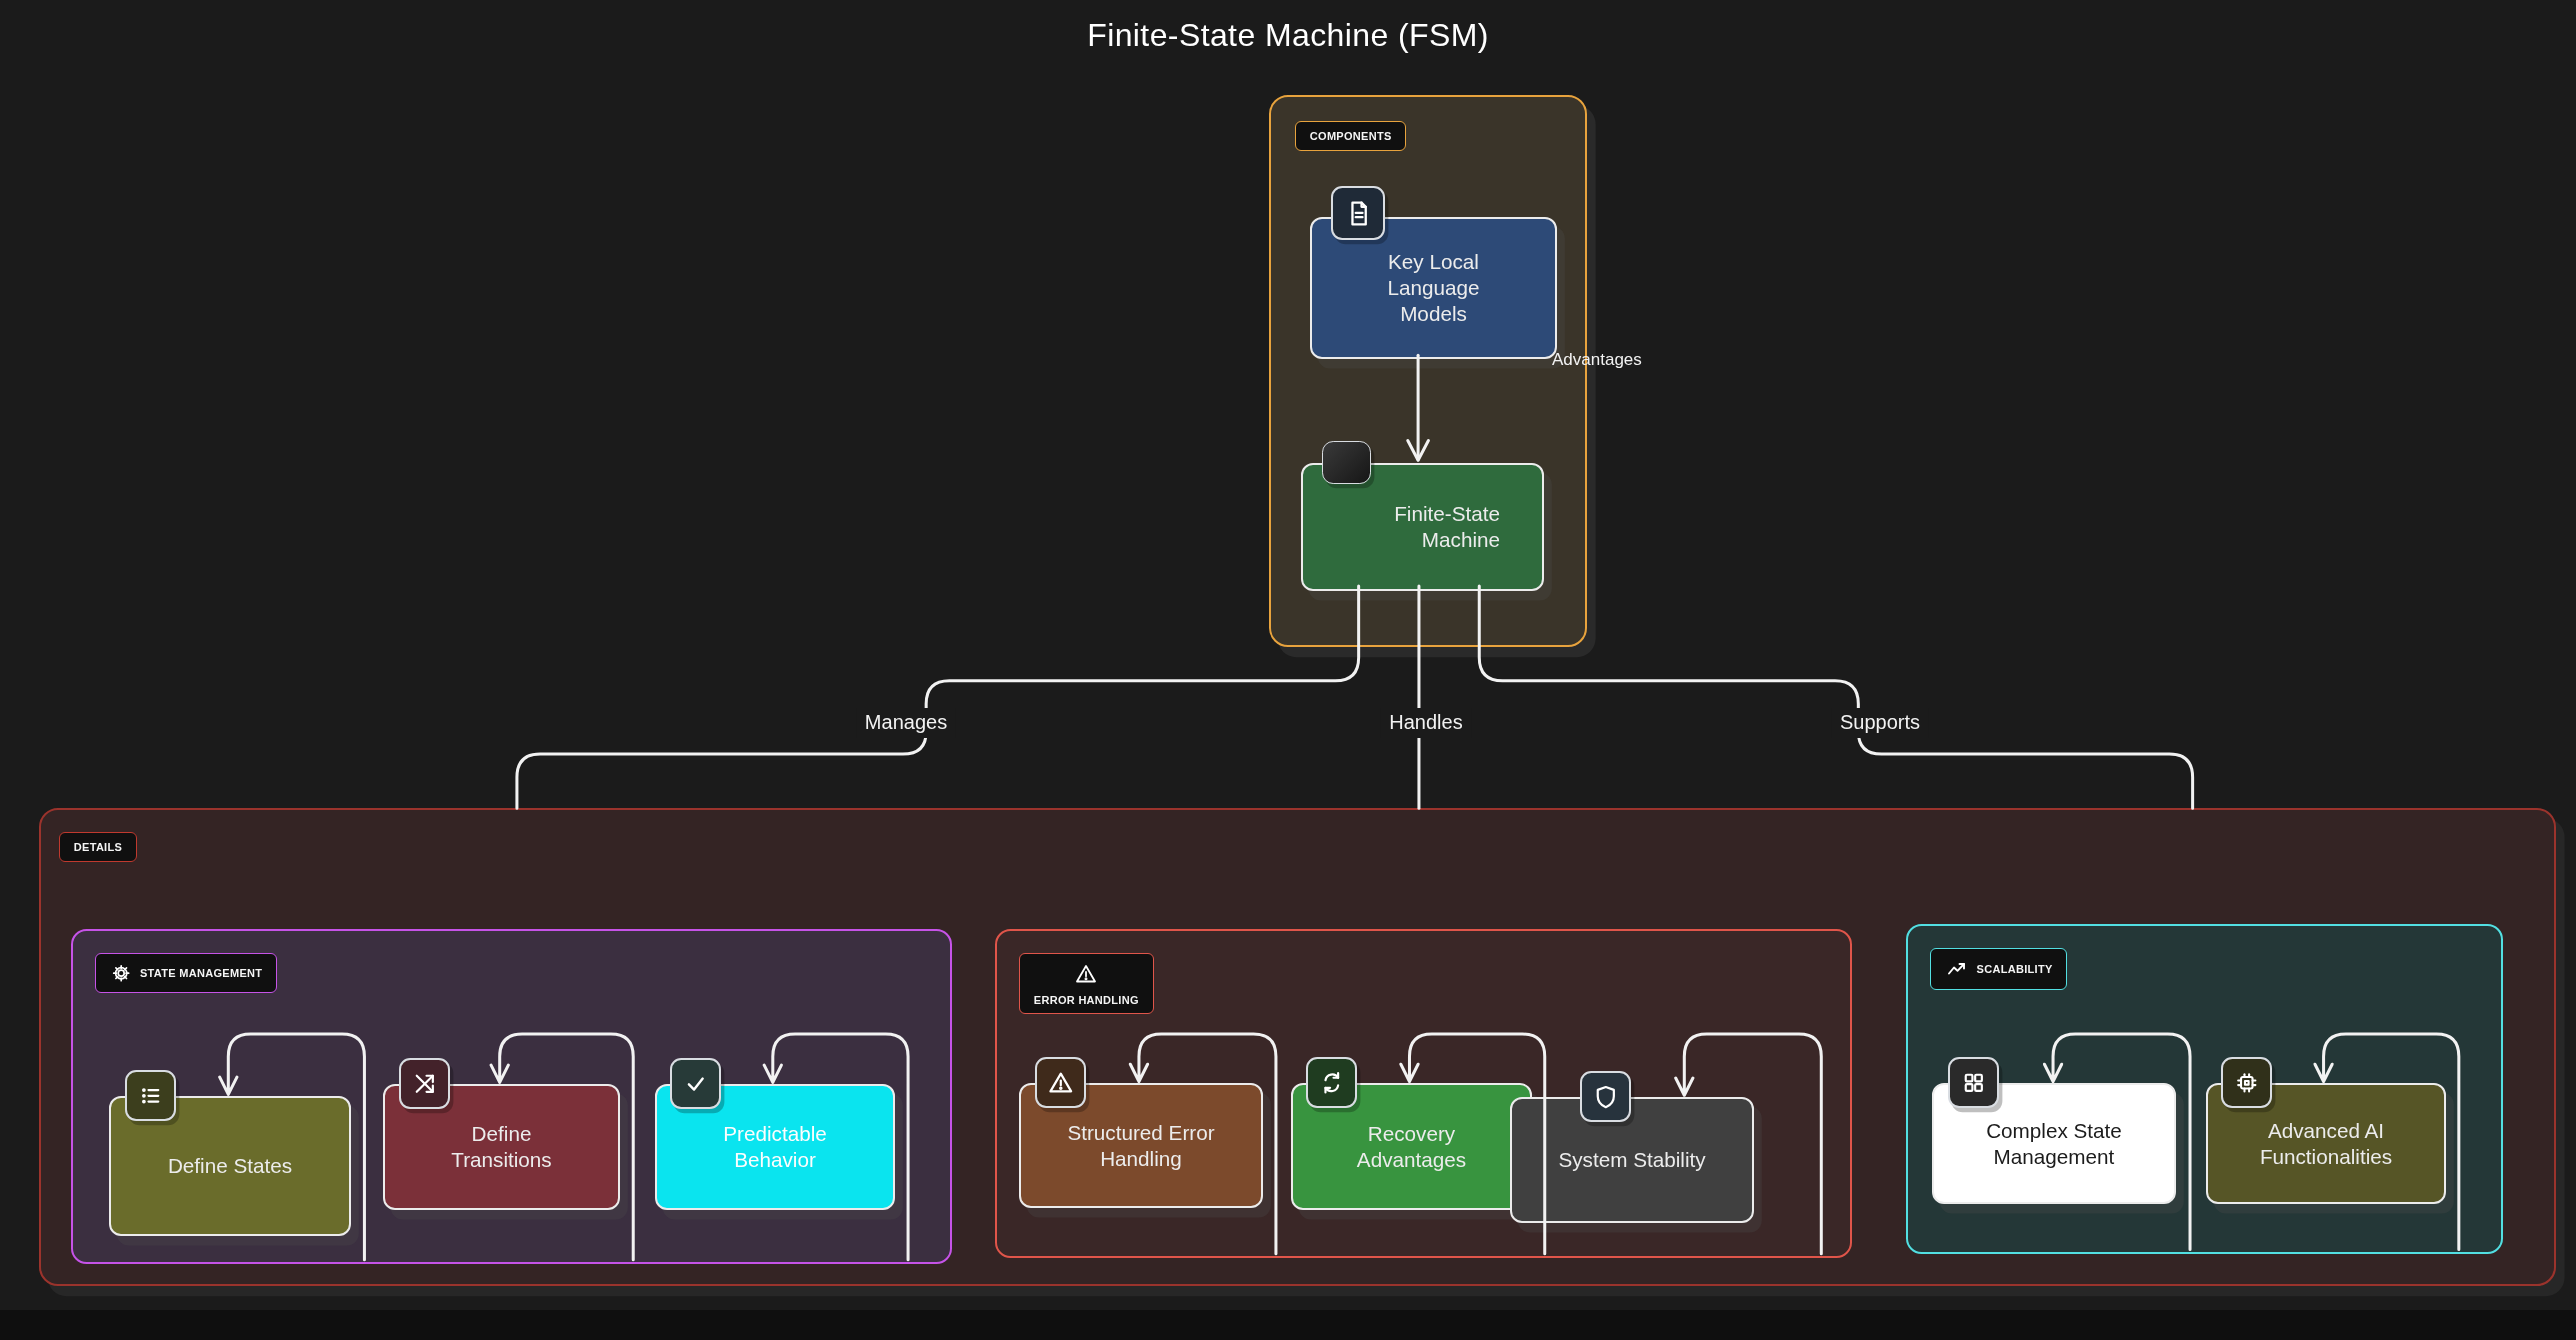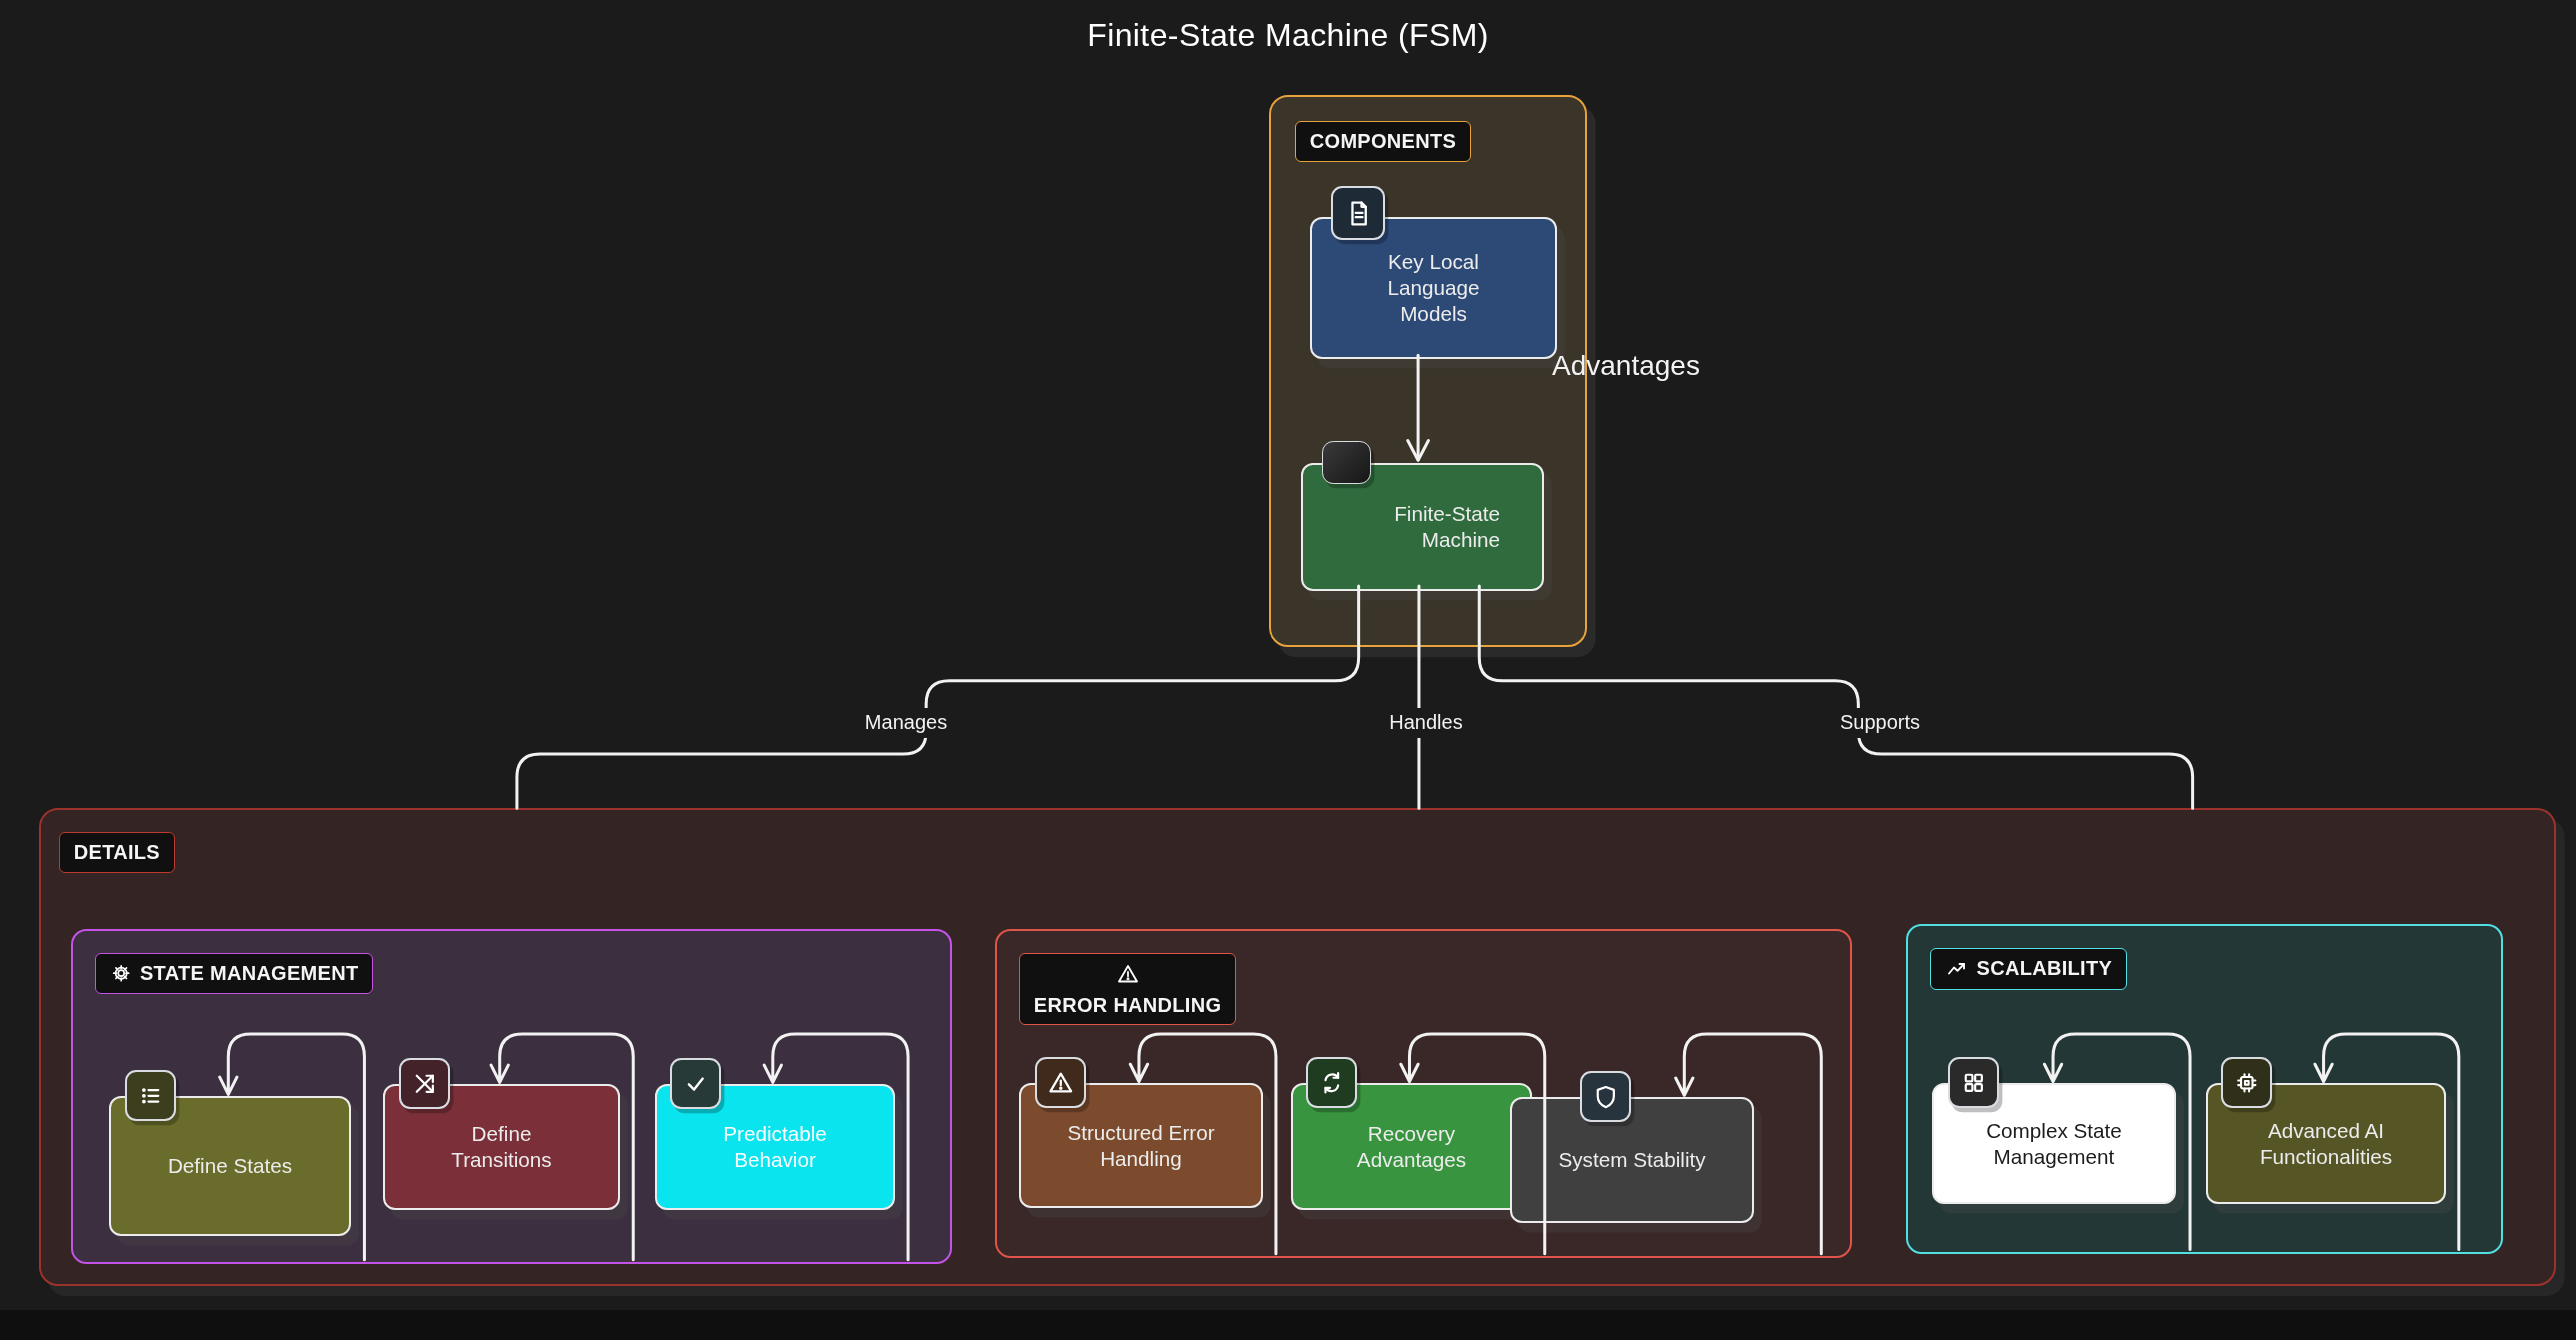--- a/index.html
+++ b/index.html
@@ -25,21 +25,21 @@
   .g-sm{left:71px;top:929px;width:877px;height:331px;
     background:#3b2f40;border:2.6px solid #c653e8;border-radius:15.5px;}
   .g-eh{left:995px;top:929px;width:853px;height:325px;
     background:#3a2727;border:2.6px solid #e0554a;border-radius:15.5px;}
   .g-sc{left:1906px;top:924px;width:593px;height:326px;
     background:#243737;border:2.6px solid #52dfe2;border-radius:15.5px;}
   
   .badge{
     position:absolute;display:flex;align-items:center;gap:7.8px;
     background:#101010;border-radius:6px;padding:7.8px 13.8px;
-    font-size:20px;font-weight:bold;color:#f5f5f5;letter-spacing:0.3px;
+    font-size:11px;font-weight:bold;color:#f5f5f5;letter-spacing:0.3px;
     white-space:nowrap;
   }
   .badge svg{flex:0 0 auto;}
   .b-components{left:1295px;top:121px;border:1.7px solid #e8a33d;}
   .b-details{left:59px;top:832px;border:1.7px solid #c0392e;}
   .b-sm{left:95px;top:953px;border:1.7px solid #c653e8;}
   .b-eh{left:1019px;top:953px;border:1.7px solid #e0554a;flex-direction:column;}
   .b-sc{left:1930px;top:948px;border:1.7px solid #52dfe2;}
   
   .node{
@@ -76,21 +76,21 @@
   .i-stability{left:1580px;top:1071px;background:#27333d;}
   .i-complex{left:1948px;top:1057px;background:#2a2a2a;}
   .i-advanced{left:2221px;top:1057px;background:#30301a;}
   
   .edges{position:absolute;left:0;top:0;z-index:5;pointer-events:none;}
   .edges path,.edges line{stroke:#f2f2f2;stroke-width:3.5;fill:none;stroke-linecap:round;stroke-linejoin:round;}
   .edge-label{
     position:absolute;transform:translateX(-50%);z-index:7;
     background:#1b1b1b;padding:3.4px 8.6px;font-size:20px;color:#f2f2f2;white-space:nowrap;
   }
-  .adv-label{position:absolute;left:1552px;top:350px;font-size:28px;color:#f2f2f2;z-index:7;}
+  .adv-label{position:absolute;left:1552px;top:350px;font-size:17px;color:#f2f2f2;z-index:7;}
   .bottom-strip{position:absolute;left:0;top:1310px;width:100%;height:30px;background:#0f0f0f;}
 </style>
 </head>
 <body>
 
 <div class="stage">
 
   <div class="title">Finite-State Machine (FSM)</div>
 
   <div class="group g-components"></div>

